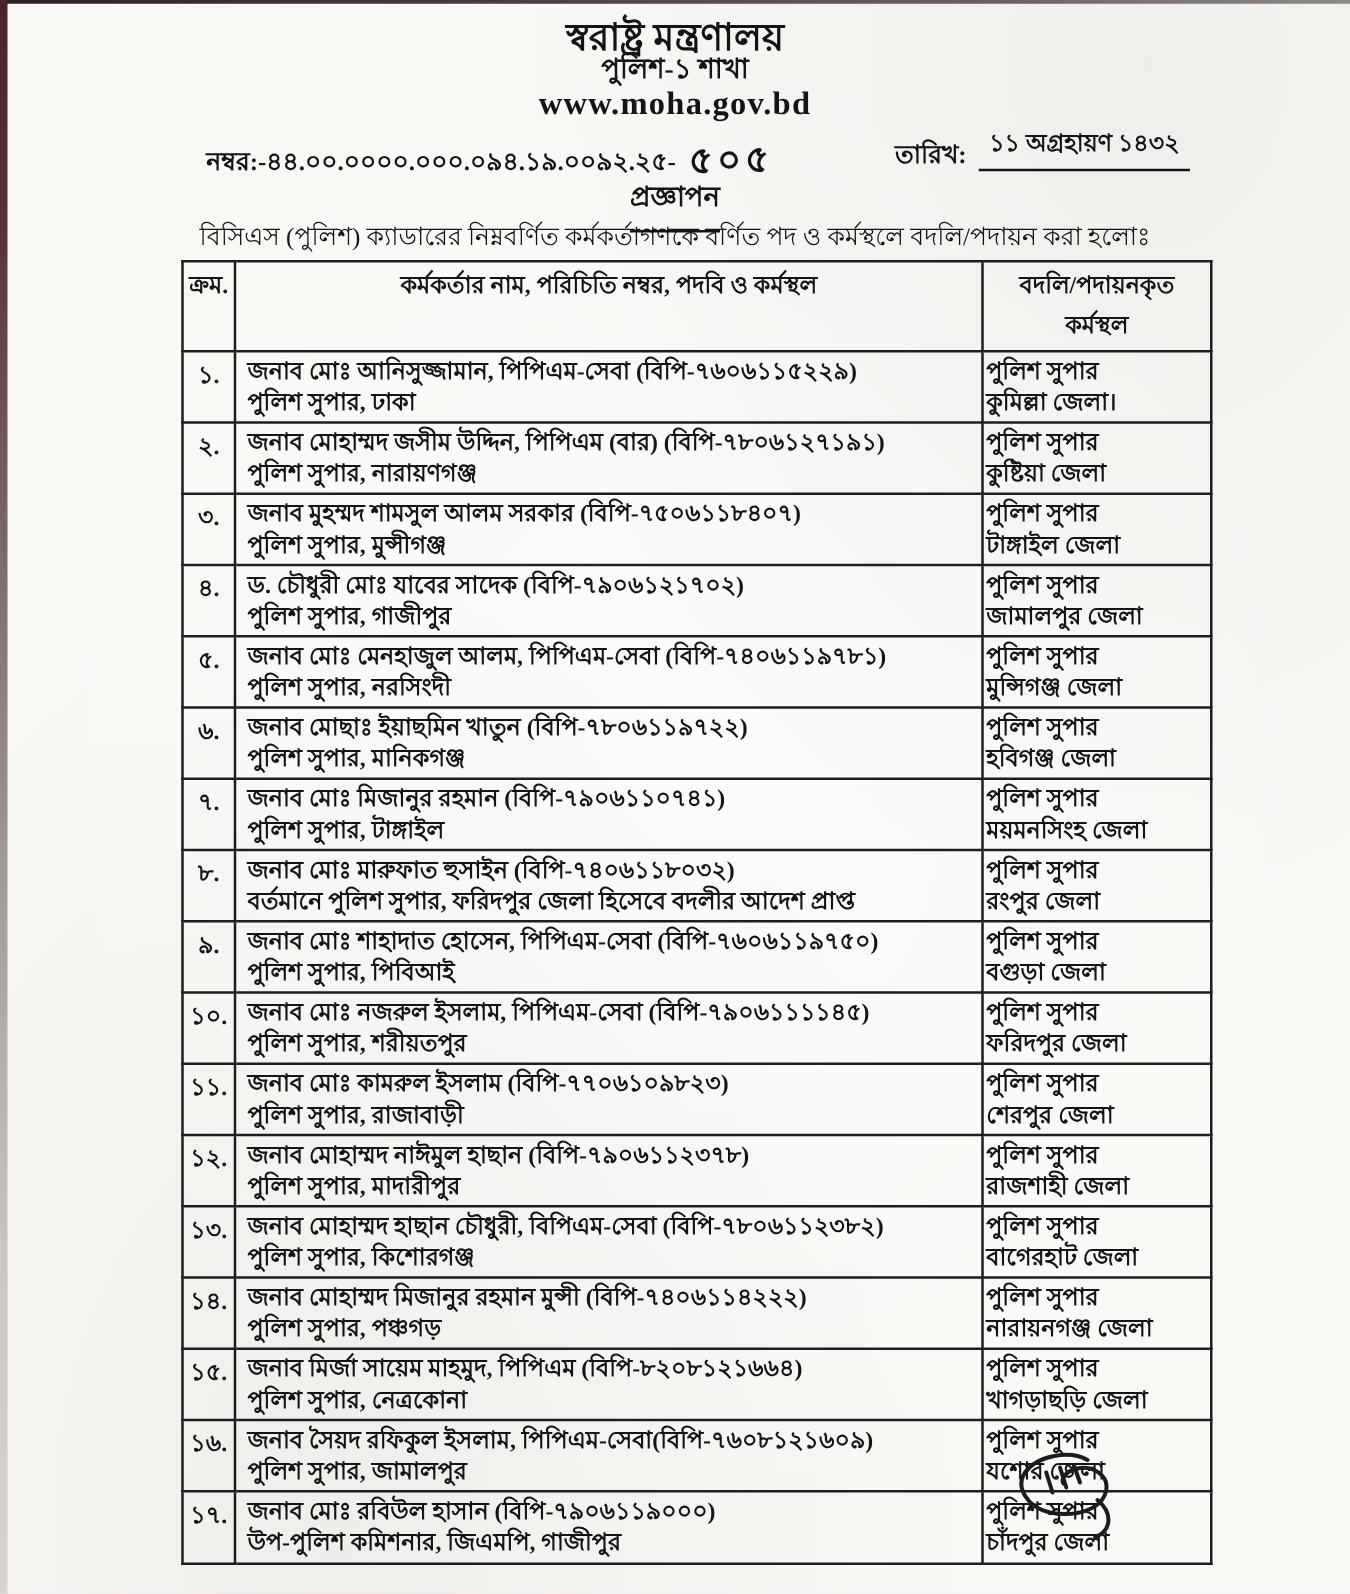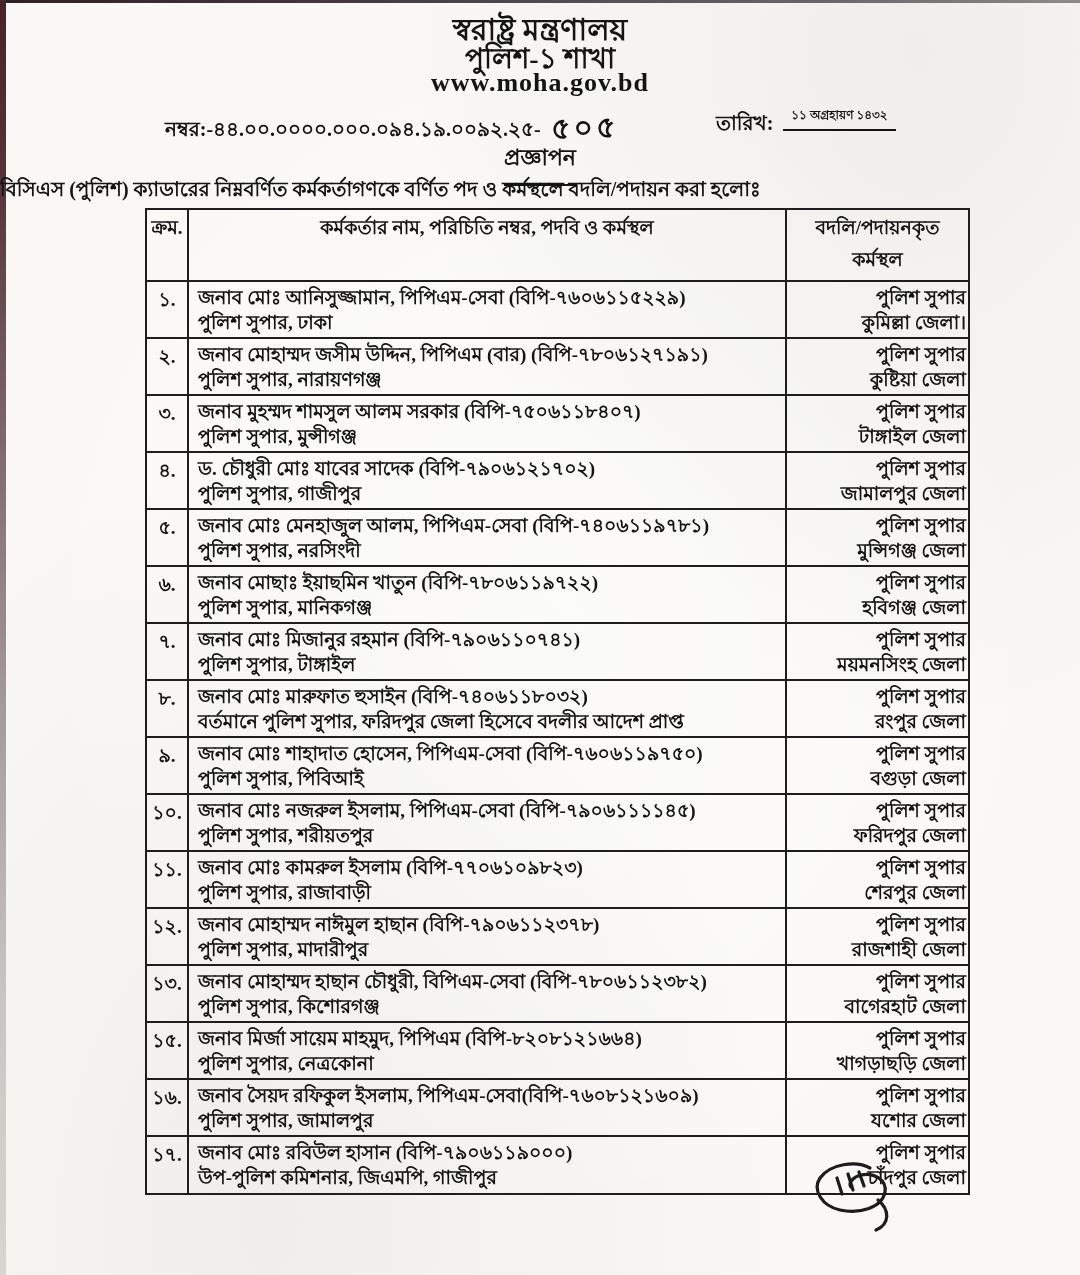--- a/index.html
+++ b/index.html
@@ -23,60 +23,60 @@
   .edge-top {
     position: absolute; top: 0; left: 0; width: 1080px; height: 3px;
     background: linear-gradient(to right, #2e2225, #494043 40%, #6a6366 75%, #8d8a88);
   }
   .edge-left {
     position: absolute; top: 0; left: 0; width: 6px; height: 1275px;
     background: linear-gradient(to bottom, #472428 0%, #553338 14%, #776366 32%, #a29a99 55%, #c8c5c2 78%, #d8d5d1 100%);
   }
   .hdr { position: absolute; left: 0; width: 1080px; text-align: center; font-weight: 700; }
   .ministry   { top: 6px;  font-size: 30px; }
-  .branch     { top: 37px; font-size: 28px; }
+  .branch     { top: 37px; font-size: 22px; }
   .website    { top: 68px; font-size: 26px; letter-spacing: 1px; }
   .memo-line  { position: absolute; left: 165px; top: 102px; font-size: 20px; font-weight: 700; white-space: nowrap; }
   .memo-hand  {
     display: inline-block; font-size: 30px; font-weight: 700; letter-spacing: 3px;
     transform: rotate(-1.5deg) translateY(2px); margin-left: 10px;
   }
   .date-block { position: absolute; left: 716px; top: 96px; display: flex; align-items: center; }
   .date-label { font-size: 20px; font-weight: 700; margin-right: 10px; padding-top: 12px; }
-  .date-frac  { display: inline-block; text-align: center; font-weight: 700; font-size: 12px; font-family: Liberation Serif, serif; }
+  .date-frac  { display: inline-block; text-align: center; font-weight: 700; font-size: 19px; font-family: Liberation Serif, serif; }
   .date-frac .top { padding: 0 8px 3px 8px; border-bottom: 2px solid #141414; }
   .date-frac .bot { padding-top: 4px; }
   .notif-title {
     position: absolute; left: 0; top: 140px; width: 1080px; text-align: center;
     font-size: 22px; font-weight: 700;
   }
   .notif-title span { border-bottom: 2px solid #141414; padding-bottom: 14px; }
   .intro {
-    position: absolute; left: 0; top: 174px; width: 1080px; 
-    font-size: 20px; font-weight: 700;
+    position: absolute; left: 0; top: 174px; width: 1080px; text-align: center;
+    font-size: 20px; font-weight: 400;
   }
   table.transfer {
     position: absolute; left: 145px; top: 208px; width: 823px;
     border-collapse: collapse; table-layout: fixed;
   }
   table.transfer th, table.transfer td {
     border: 2px solid #1e1e1e;
     font-size: 19px; font-weight: 700;
     vertical-align: top;
   }
   col.c-serial { width: 42px; }
   col.c-detail { width: 598px; }
   col.c-dest   { width: 183px; }
   thead tr { height: 34px; }
   tbody tr { height: 54px; }
   tbody tr:last-child { height: 58px; }
   th { text-align: center; padding: 3px 2px; }
   td.serial { text-align: center; padding-top: 3px; }
   td.detail { padding: 3px 6px 2px 9px; line-height: 25px; }
-  td.dest   { text-align: right; padding: 3px 2px 2px 2px; line-height: 25px; }
+  td.dest   { text-align: left; padding: 3px 2px 2px 2px; line-height: 25px; }
   .sig {
     position: absolute; left: 806px; top: 1158px; width: 100px; height: 82px;
   }
 </style>
 </head>
 <body>
 
 <div class="page">
   <div class="edge-top"></div>
   <div class="edge-left"></div>
@@ -250,20 +250,31 @@
       </tr>
       <tr>
         <td class="serial">১৩.</td>
         <td class="detail">
             <div>জনাব মোহাম্মদ হাছান চৌধুরী, বিপিএম-সেবা (বিপি-৭৮০৬১১২৩৮২)</div>
             <div>পুলিশ সুপার, কিশোরগঞ্জ</div>
           </td>
         <td class="dest">
             <div>পুলিশ সুপার</div>
             <div>বাগেরহাট জেলা</div>
+          </td>
+      </tr>
+      <tr>
+        <td class="serial">১৪.</td>
+        <td class="detail">
+            <div>জনাব মোহাম্মদ মিজানুর রহমান মুন্সী (বিপি-৭৪০৬১১৪২২২)</div>
+            <div>পুলিশ সুপার, পঞ্চগড়</div>
+          </td>
+        <td class="dest">
+            <div>পুলিশ সুপার</div>
+            <div>নারায়নগঞ্জ জেলা</div>
           </td>
       </tr>
       <tr>
         <td class="serial">১৫.</td>
         <td class="detail">
             <div>জনাব মির্জা সায়েম মাহমুদ, পিপিএম (বিপি-৮২০৮১২১৬৬৪)</div>
             <div>পুলিশ সুপার, নেত্রকোনা</div>
           </td>
         <td class="dest">
             <div>পুলিশ সুপার</div>

